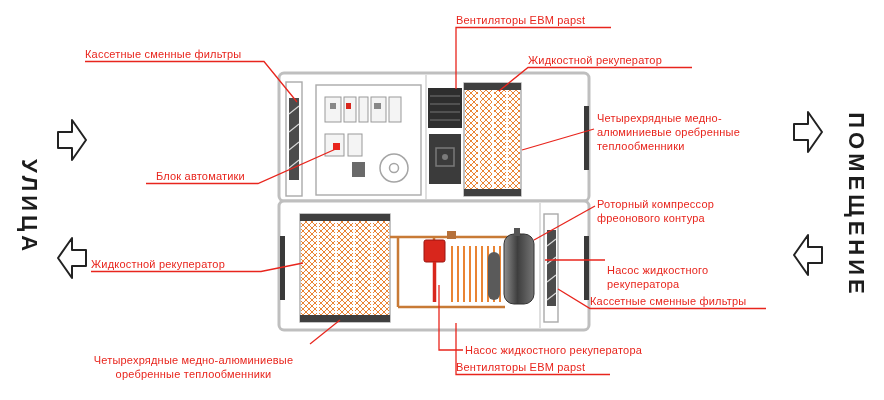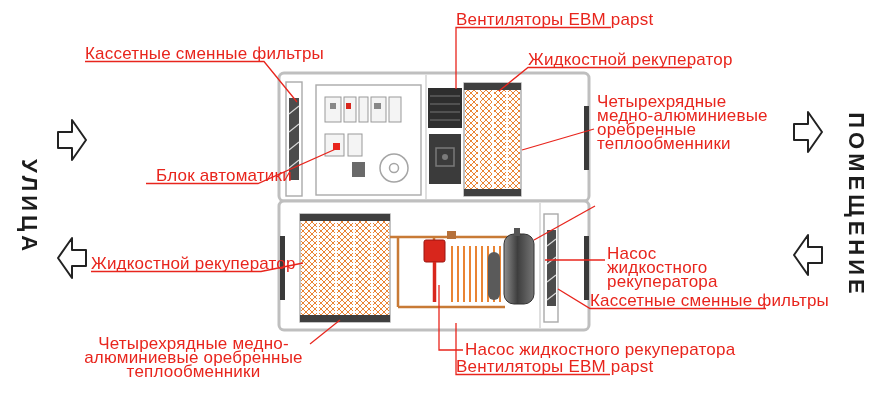--- a/index.html
+++ b/index.html
@@ -7,23 +7,23 @@
     --coil:#e98434;
     --pipe:#c87a36;
     --gray:#bfbfbf;
   }
   *{margin:0;padding:0;box-sizing:border-box;}
   body{font-family:"Liberation Sans",sans-serif;background:#fff;}
   .stage{position:relative;width:884px;height:400px;background:#fff;overflow:hidden;}
   svg.diagram{position:absolute;left:0;top:0;}
   .lbl{
     position:absolute;color:var(--red);
-    font-size:17px;line-height:14px;letter-spacing:0.2px;white-space:nowrap;
+    font-size:11px;line-height:14px;letter-spacing:0.2px;white-space:nowrap;
   }
-  .lbl.wrap{white-space:normal;}
+  .lbl.wrap{white-space:normal;margin-top:16px;}
   .lbl.center{text-align:center;}
   .side-label{
     position:absolute;font-weight:bold;font-size:22px;letter-spacing:4px;color:#1c1c1c;
     white-space:nowrap;transform:translate(-50%,-50%) rotate(90deg);
   }
   .arrow path{fill:#fff;stroke:#222;stroke-width:2;stroke-linejoin:round;}
   .casing{fill:#fff;stroke:var(--gray);stroke-width:3;}
   .divider{stroke:#d4d4d4;stroke-width:1.5;fill:none;}
   .flange{fill:#3a3a3a;}
   .comp-frame{fill:#fff;stroke:#aaaaaa;stroke-width:1.4;}
@@ -162,20 +162,21 @@
   </svg>
 
   <div class="side-label" style="left:29px;top:207px;">УЛИЦА</div>
   <div class="side-label" style="left:856px;top:205px;">ПОМЕЩЕНИЕ</div>
 
   <div class="lbl" style="left:85px;top:47px;">Кассетные сменные фильтры</div>
   <div class="lbl" style="left:456px;top:13px;">Вентиляторы EBM papst</div>
   <div class="lbl" style="left:528px;top:53px;">Жидкостной рекуператор</div>
   <div class="lbl wrap" style="left:597px;top:95px;width:185px;">Четырехрядные медно-алюминиевые оребренные теплообменники</div>
   <div class="lbl" style="left:156px;top:169px;">Блок автоматики</div>
+  <div class="lbl wrap" style="left:597px;top:181px;width:150px;">Роторный компрессор фреонового контура</div>
   <div class="lbl wrap" style="left:607px;top:247px;width:135px;">Насос жидкостного рекуператора</div>
   <div class="lbl" style="left:590px;top:294px;">Кассетные сменные фильтры</div>
   <div class="lbl" style="left:91px;top:257px;">Жидкостной рекуператор</div>
   <div class="lbl wrap center" style="left:72px;top:337px;width:243px;">Четырехрядные медно-алюминиевые оребренные теплообменники</div>
   <div class="lbl" style="left:465px;top:343px;">Насос жидкостного рекуператора</div>
   <div class="lbl" style="left:456px;top:360px;">Вентиляторы EBM papst</div>
 
 </div>
 
 </body></html>

